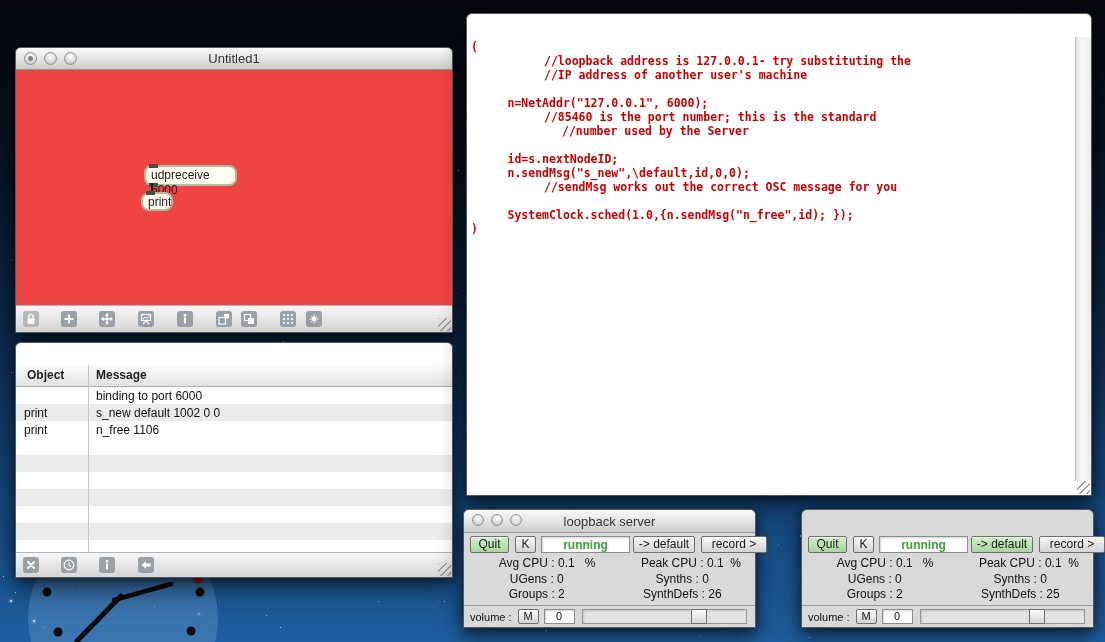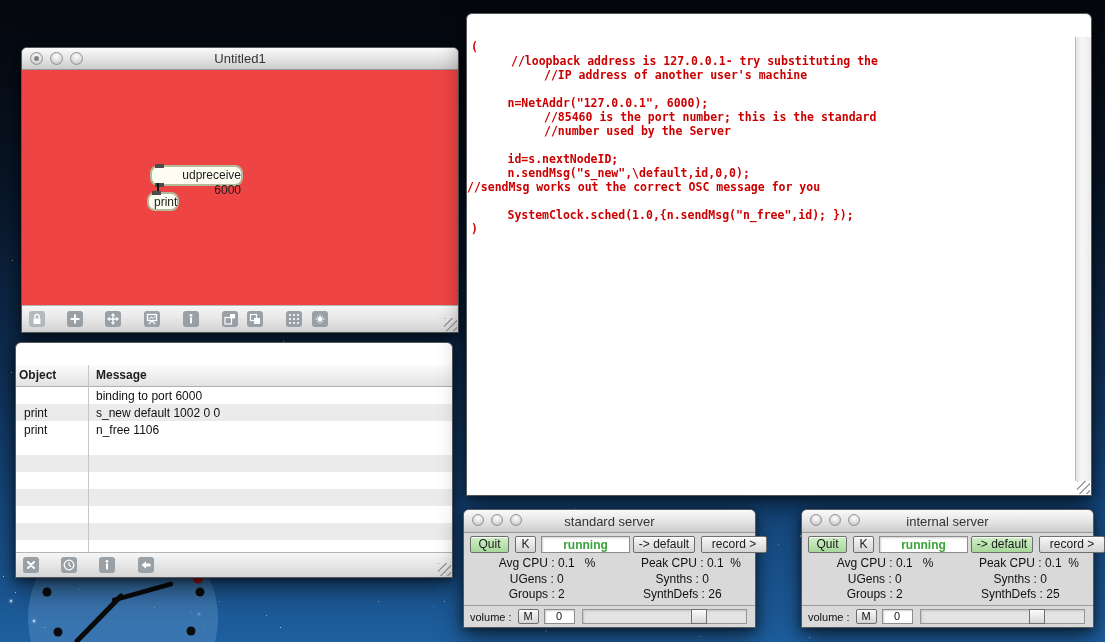--- a/index.html
+++ b/index.html
@@ -17,41 +17,41 @@
     font-size:13px;color:#343434;}
   .tl-group{position:absolute;left:8px;top:4px;display:flex;gap:7px;}
   .tl{width:13px;height:13px;border-radius:50%;box-sizing:border-box;
     background:radial-gradient(circle at 50% 32%,#ffffff,#dcdcdc 55%,#b2b2b2);
     border:1px solid #939393;position:relative;}
   .tl .dirty-dot{position:absolute;left:3px;top:3px;width:5px;height:5px;border-radius:50%;background:#838383;}
   .grip{position:absolute;right:1px;bottom:1px;width:13px;height:13px;background:
     repeating-linear-gradient(315deg,rgba(255,255,255,0) 0 2px,#9f9f9f 2px 3px,rgba(255,255,255,0) 3px 5px);}
 
   
-  #win-patcher{left:21px;top:47px;width:436px;height:284px;text-align:right;}
+  #win-patcher{left:15px;top:47px;width:436px;height:284px;}
   .patch-canvas{position:absolute;left:0;right:0;top:22px;bottom:26px;background:#ef4444;overflow:hidden;}
   .maxbox{position:absolute;box-sizing:border-box;border:2px solid #b5ba9a;border-radius:8px;
     background:#fdfdf1;font-size:12px;color:#1c1c1c;line-height:15px;padding:1px 0 0 5px;}
   .box-udp{left:128px;top:95px;width:93px;height:21px;}
   .box-print{left:125px;top:122px;width:32px;height:19px;}
   .iotab{position:absolute;width:9px;height:4px;background:#4c4c4c;left:3px;}
   .iotab.in{top:-3px;} .iotab.out{bottom:-3px;}
   .cord{position:absolute;left:135px;top:113px;width:2px;height:13px;background:#141414;}
   .bottombar{position:absolute;left:0;right:0;bottom:0;height:26px;
     background:linear-gradient(#f6f6f6,#d6d6d6);border-top:1px solid #b5b5b5;border-radius:0 0 1px 1px;}
   .icon-btn{position:absolute;top:5px;width:16px;height:16px;border-radius:3px;background:#99a0a6;}
   .icon-btn.lite{background:#b4b9bd;}
   .icon-btn svg{display:block;}
 
   
   #win-console{left:15px;top:342px;width:436px;height:234px;}
   .tablewrap{position:absolute;left:0;right:0;top:22px;bottom:24px;background:#fff;overflow:hidden;}
   .thead{height:21px;background:linear-gradient(#fcfcfc,#e2e2e2);border-bottom:1px solid #b0b0b0;
     font-size:12px;font-weight:bold;color:#1d1d1d;position:relative;}
-  .th-object{position:absolute;left:3px;top:3px;} .th-message{position:absolute;left:80px;top:3px;}
+  .th-object{position:absolute;left:11px;top:3px;} .th-message{position:absolute;left:80px;top:3px;}
   .colsep{position:absolute;left:72px;top:0;bottom:0;width:1px;background:#c6c6c6;}
   .trow{height:17px;font-size:12px;color:#101010;position:relative;}
   .trow.alt{background:#ebebeb;}
   .td-object{position:absolute;left:8px;top:2px;} .td-message{position:absolute;left:80px;top:2px;}
   #win-console .bottombar{height:24px;}
   #win-console .icon-btn{top:4px;}
 
   
   #win-post{left:466px;top:13px;width:624px;height:481px;}
   #win-post .titlebar{height:22px;}
@@ -430,47 +430,47 @@
           </svg>
         </span>
       </div>
     <div class="grip"></div>
   </div>
 
   <div class="window" id="win-post">
     <div class="post-body">
       <div class="post-code" id="post-code">
           <div class="code-line" style="padding-left: 4px;">(</div>
-          <div class="code-line" style="padding-left: 44px;">//loopback address is 127.0.0.1- try substituting the</div>
+          <div class="code-line" style="padding-left: 77px;">//loopback address is 127.0.0.1- try substituting the</div>
           <div class="code-line" style="padding-left: 77px;">//IP address of another user's machine</div>
           <div class="code-line" style="padding-left: 4px;">&nbsp;</div>
           <div class="code-line" style="padding-left: 40.5px;">n=NetAddr("127.0.0.1", 6000);</div>
           <div class="code-line" style="padding-left: 77px;">//85460 is the port number; this is the standard</div>
-          <div class="code-line" style="padding-left: 77px;">//number used by the Server</div>
+          <div class="code-line" style="padding-left: 77px; margin-left: 18px;">//number used by the Server</div>
           <div class="code-line" style="padding-left: 4px;">&nbsp;</div>
           <div class="code-line" style="padding-left: 40.5px;">id=s.nextNodeID;</div>
           <div class="code-line" style="padding-left: 40.5px;">n.sendMsg("s_new",\default,id,0,0);</div>
-          <div class="code-line" style="">//sendMsg works out the correct OSC message for you</div>
+          <div class="code-line" style="padding-left: 77px;">//sendMsg works out the correct OSC message for you</div>
           <div class="code-line" style="padding-left: 4px;">&nbsp;</div>
           <div class="code-line" style="padding-left: 40.5px;">SystemClock.sched(1.0,{n.sendMsg("n_free",id); });</div>
           <div class="code-line" style="padding-left: 4px;">)</div>
         </div>
       <div class="vscroll"></div>
       <div class="grip"></div>
     </div>
   </div>
 
   <div class="window server" id="win-localhost" style="left:463px;">
     <div class="titlebar">
       <div class="tl-group">
         <span class="tl"></span>
         <span class="tl"></span>
         <span class="tl"></span>
       </div>
-      <span>standard server</span>
+      <span>loopback server</span>
     </div>
     <div class="srv-buttons">
       <div class="sbtn green btn-quit">Quit</div>
       <div class="sbtn btn-k">K</div>
       <div class="status-field">running</div>
       <div class="sbtn btn-default">-&gt; default</div>
       <div class="sbtn btn-record">record &gt;</div>
     </div>
     <div class="srv-stats">
         <div class="stat-row">
@@ -490,28 +490,20 @@
       <span class="vol-label">volume :</span>
       <span class="mute-btn">M</span>
       <span class="vol-field">0</span>
       <span class="vslider">
         <span class="vhandle" style="left: calc(75% - 14px);"></span>
       </span>
     </div>
   </div>
 
   <div class="window server" id="win-internal" style="left:801px;">
-    <div class="titlebar">
-      <div class="tl-group">
-        <span class="tl"></span>
-        <span class="tl"></span>
-        <span class="tl"></span>
-      </div>
-      <span>internal server</span>
-    </div>
     <div class="srv-buttons">
       <div class="sbtn green btn-quit">Quit</div>
       <div class="sbtn btn-k">K</div>
       <div class="status-field">running</div>
       <div class="sbtn btn-default green">-&gt; default</div>
       <div class="sbtn btn-record">record &gt;</div>
     </div>
     <div class="srv-stats">
         <div class="stat-row">
           <div class="stat-half"><span>Avg CPU : 0.1</span><span class="stat-unit">%</span></div>

